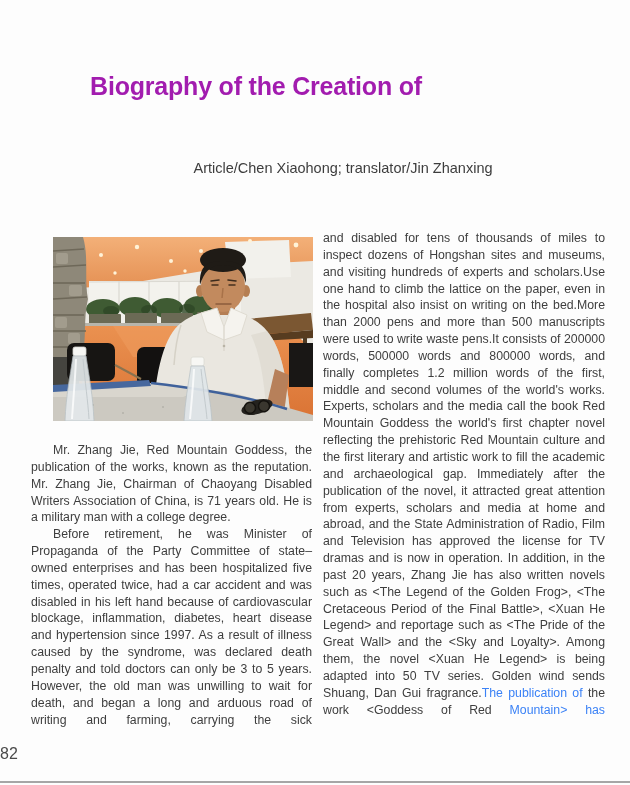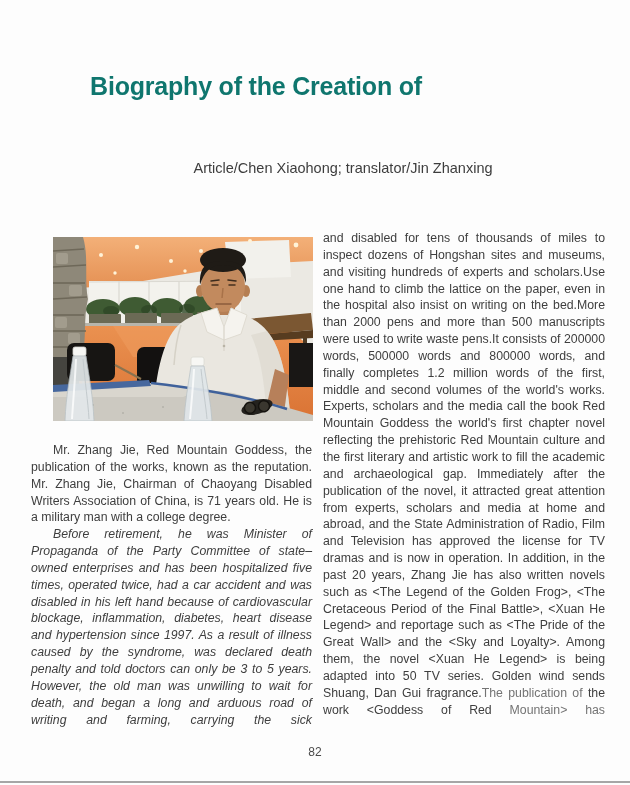--- a/index.html
+++ b/index.html
@@ -5,44 +5,44 @@
   html,body { margin:0; padding:0; background:#ffffff; }
   .page {
     position:relative; width:630px; height:785px; margin:0 auto;
     background:#fdfdfd; overflow:hidden;
     font-family:"Liberation Sans", sans-serif;
     -webkit-font-smoothing:antialiased;
   }
   .title {
     position:absolute; top:71px; left:0; width:512px;
     text-align:center; font-weight:bold; font-size:25px; line-height:30px;
-    color:#0f766e; letter-spacing:-0.2px; margin:0;
+    color:#a21caf; letter-spacing:-0.2px; margin:0;
   }
   .byline {
     position:absolute; top:160px; left:0; width:630px;
     text-align:center; font-size:14.5px; color:#3d3d3d;padding-left:28px;
   }
   .photo {
     position:absolute; left:53px; top:237px; width:260px; height:184px;
     overflow:hidden; background:#ebe9e3;
   }
   .photo svg { display:block; }
   .col {
     position:absolute; font-size:12.3px; line-height:16.85px; color:#3e3e3e;
     text-align:justify;
   }
   .col p { margin:0; padding:0; text-indent:22px; }
-  .col p.fill-last { text-align-last:justify;font-style:italic; }
+  .col p.fill-last { text-align-last:justify; }
   .left-col  { left:31px;  top:442px; width:281px; }
   .right-col { left:323px; top:230px; width:282px; text-align-last:justify; }
   .right-col p { text-indent:0; }
-  .faded { color:#737373; }
+  .faded { color:#3b82f6; }
   .page-num {
     position:absolute; top:745px; left:0; width:630px;
-    text-align:center; font-size:12px; color:#4a4a4a;
+    text-align:left; font-size:16px; color:#4a4a4a;
   }
   .bottom-rule {
     position:absolute; left:0; top:781px; width:630px; height:2px;
     background:#a6a6a6;
   }
 </style>
 </head>
 <body>
 
 <div class="page">

